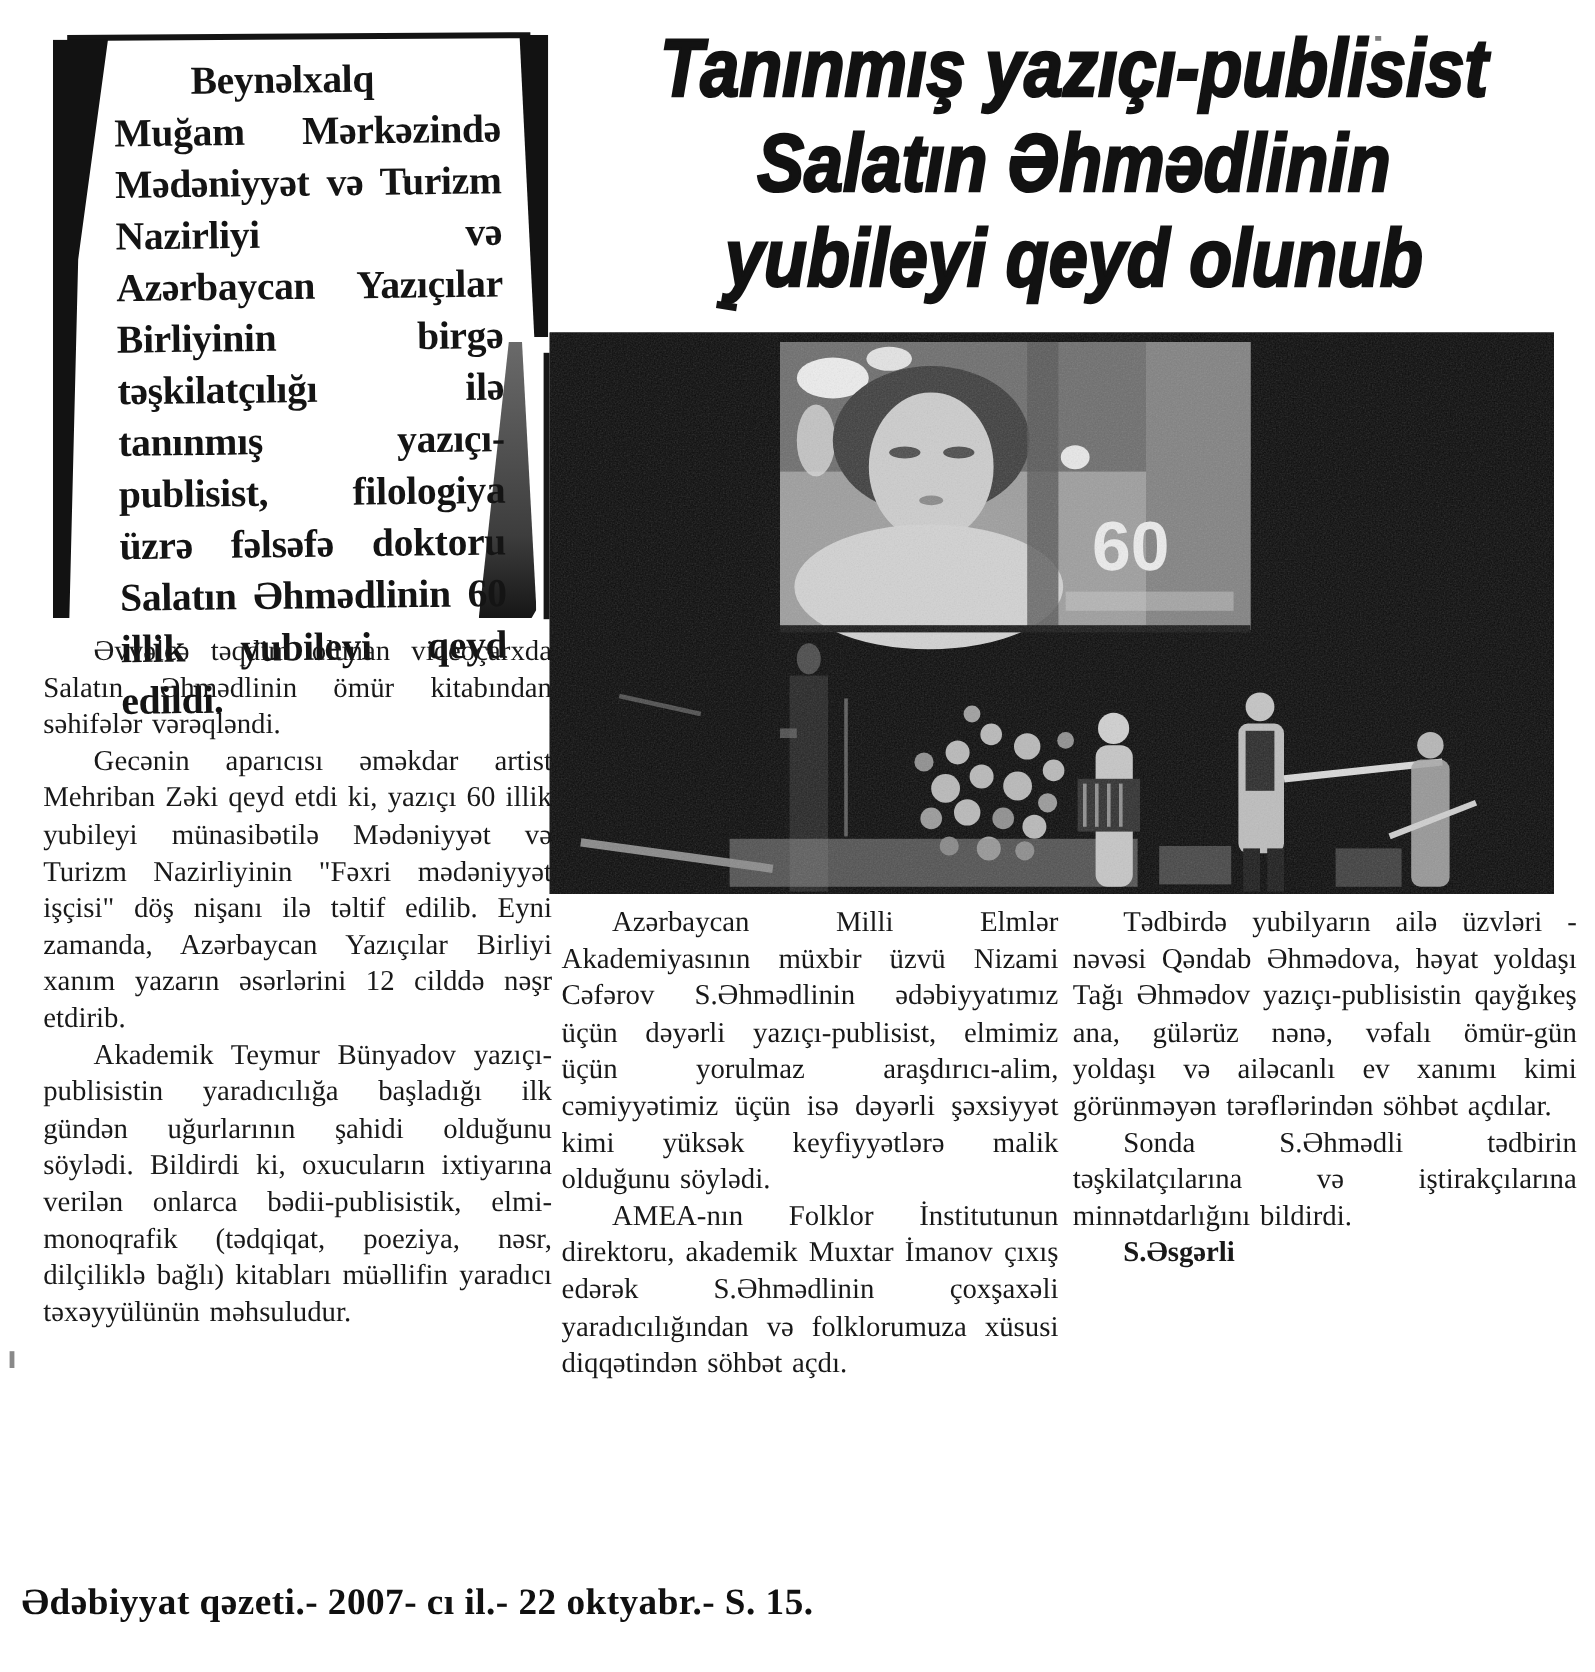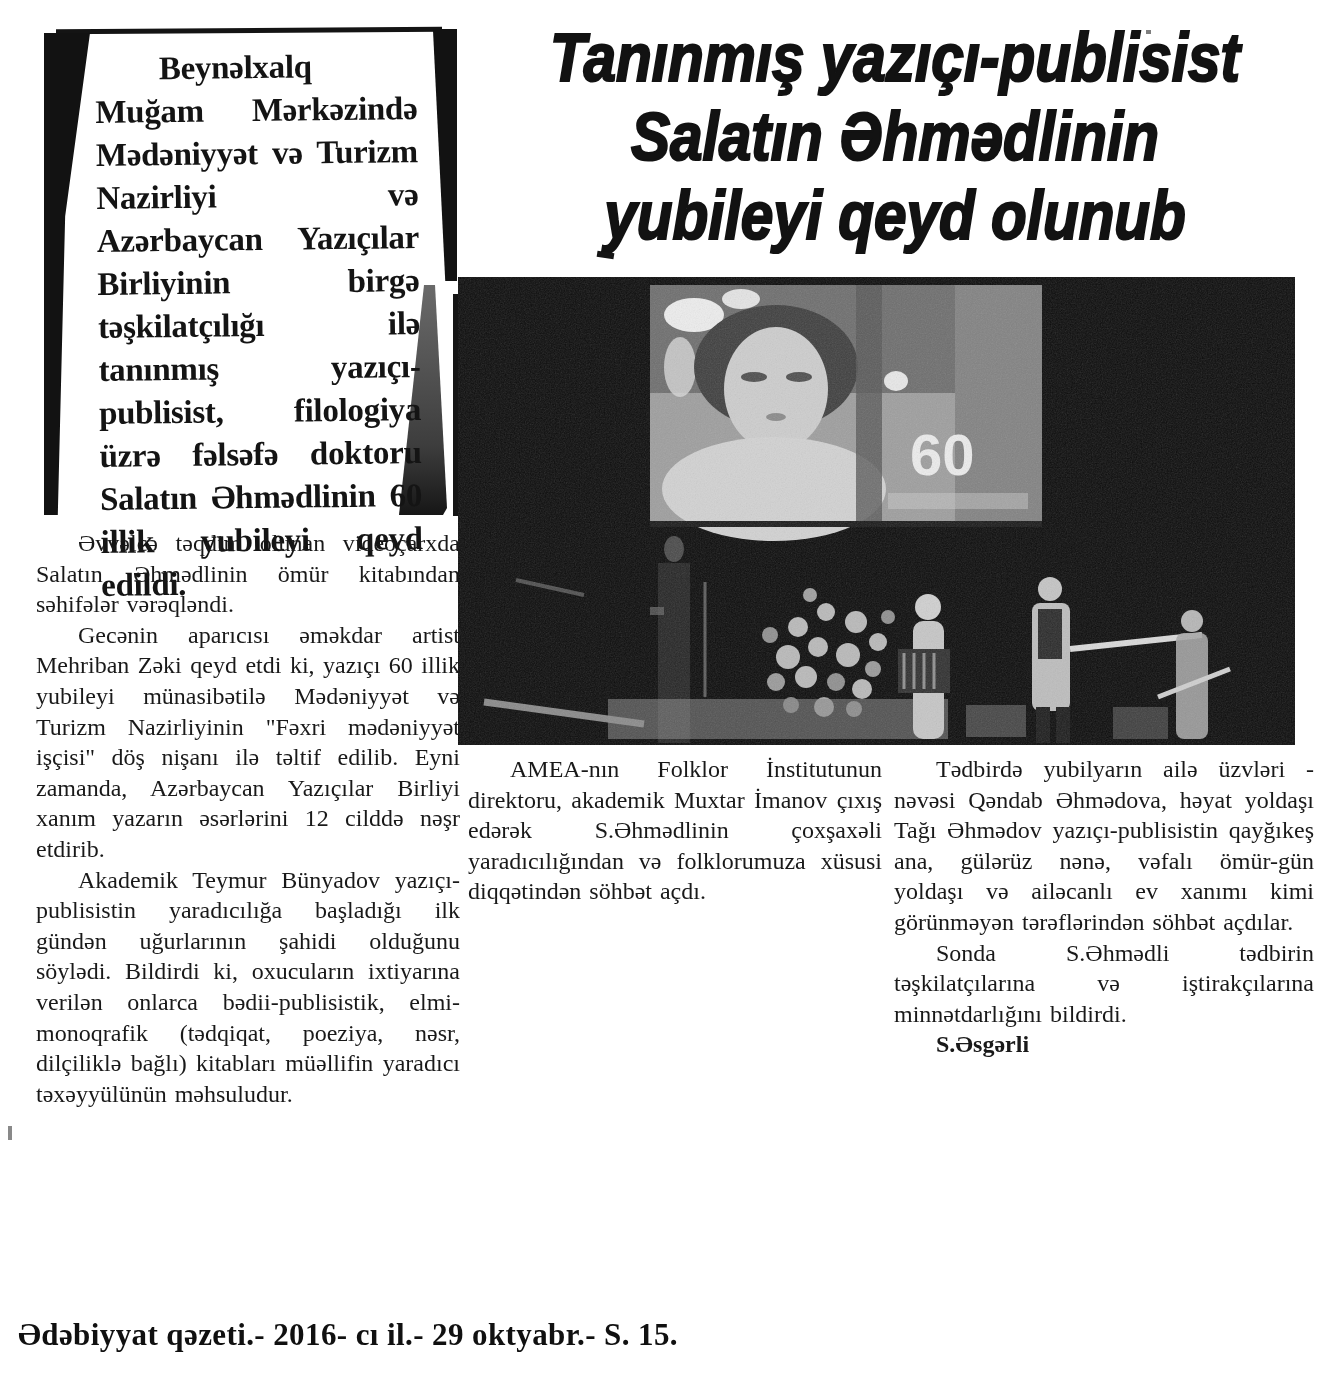--- a/index.html
+++ b/index.html
@@ -197,24 +197,25 @@
     </svg>
   </div>
 
   <div class="col col-left">
     <p>Əvvəlcə təqdim olunan videoçarxda Salatın Əhmədlinin ömür kitabından səhifələr vərəqləndi.</p>
     <p>Gecənin aparıcısı əməkdar artist Mehriban Zəki qeyd etdi ki, yazıçı 60 illik yubileyi münasibətilə Mədəniyyət və Turizm Nazirliyinin "Fəxri mədəniyyət işçisi" döş nişanı ilə təltif edilib. Eyni zamanda, Azərbaycan Yazıçılar Birliyi xanım yazarın əsərlərini 12 cilddə nəşr etdirib.</p>
     <p>Akademik Teymur Bünyadov yazıçı-publisistin yaradıcılığa başladığı ilk gündən uğurlarının şahidi olduğunu söylədi. Bildirdi ki, oxucuların ixtiyarına verilən onlarca bədii-publisistik, elmi-monoqrafik (tədqiqat, poeziya, nəsr, dilçiliklə bağlı) kitabları müəllifin yaradıcı təxəyyülünün məhsuludur.</p>
   </div>
 
   <div class="col col-mid">
+    <p>Azərbaycan Milli Elmlər Akademiyasının müxbir üzvü Nizami Cəfərov S.Əhmədlinin ədəbiyyatımız üçün dəyərli yazıçı-publisist, elmimiz üçün yorulmaz araşdırıcı-alim, cəmiyyətimiz üçün isə dəyərli şəxsiyyət kimi yüksək keyfiyyətlərə malik olduğunu söylədi.</p>
     <p>AMEA-nın Folklor İnstitutunun direktoru, akademik Muxtar İmanov çıxış edərək S.Əhmədlinin çoxşaxəli yaradıcılığından və folklorumuza xüsusi diqqətindən söhbət açdı.</p>
   </div>
 
   <div class="col col-right">
     <p>Tədbirdə yubilyarın ailə üzvləri - nəvəsi Qəndab Əhmədova, həyat yoldaşı Tağı Əhmədov yazıçı-publisistin qayğıkeş ana, gülərüz nənə, vəfalı ömür-gün yoldaşı və ailəcanlı ev xanımı kimi görünməyən tərəflərindən söhbət açdılar.</p>
     <p>Sonda S.Əhmədli tədbirin təşkilatçılarına və iştirakçılarına minnətdarlığını bildirdi.</p>
     <p class="signature">S.Əsgərli</p>
   </div>
 
-  <div class="footer">Ədəbiyyat qəzeti.- 2016- cı il.- 29 oktyabr.- S. 15.</div>
+  <div class="footer">Ədəbiyyat qəzeti.- 2007- cı il.- 22 oktyabr.- S. 15.</div>
 
 </div>
 
 </body></html>

